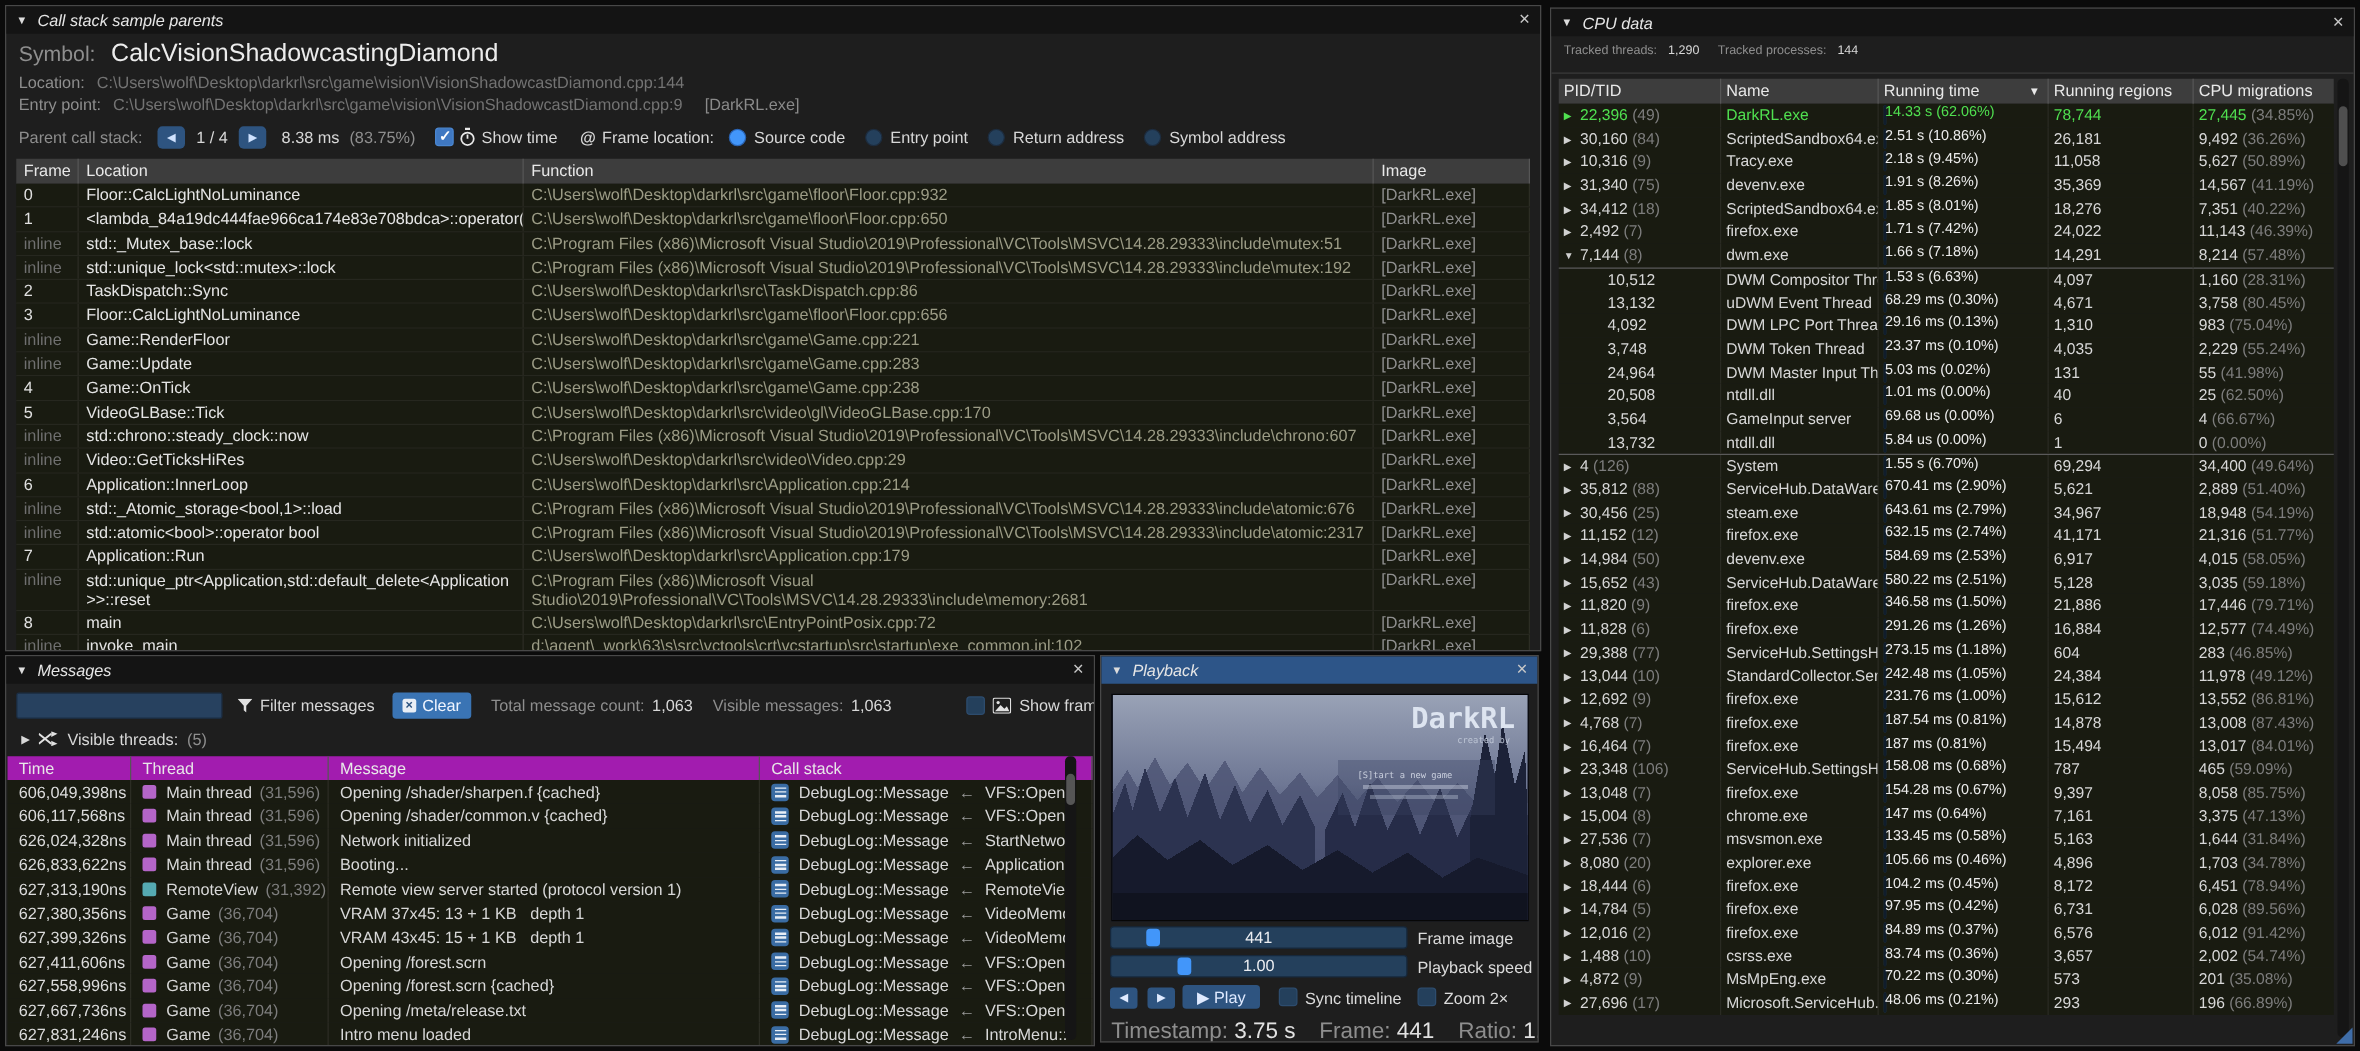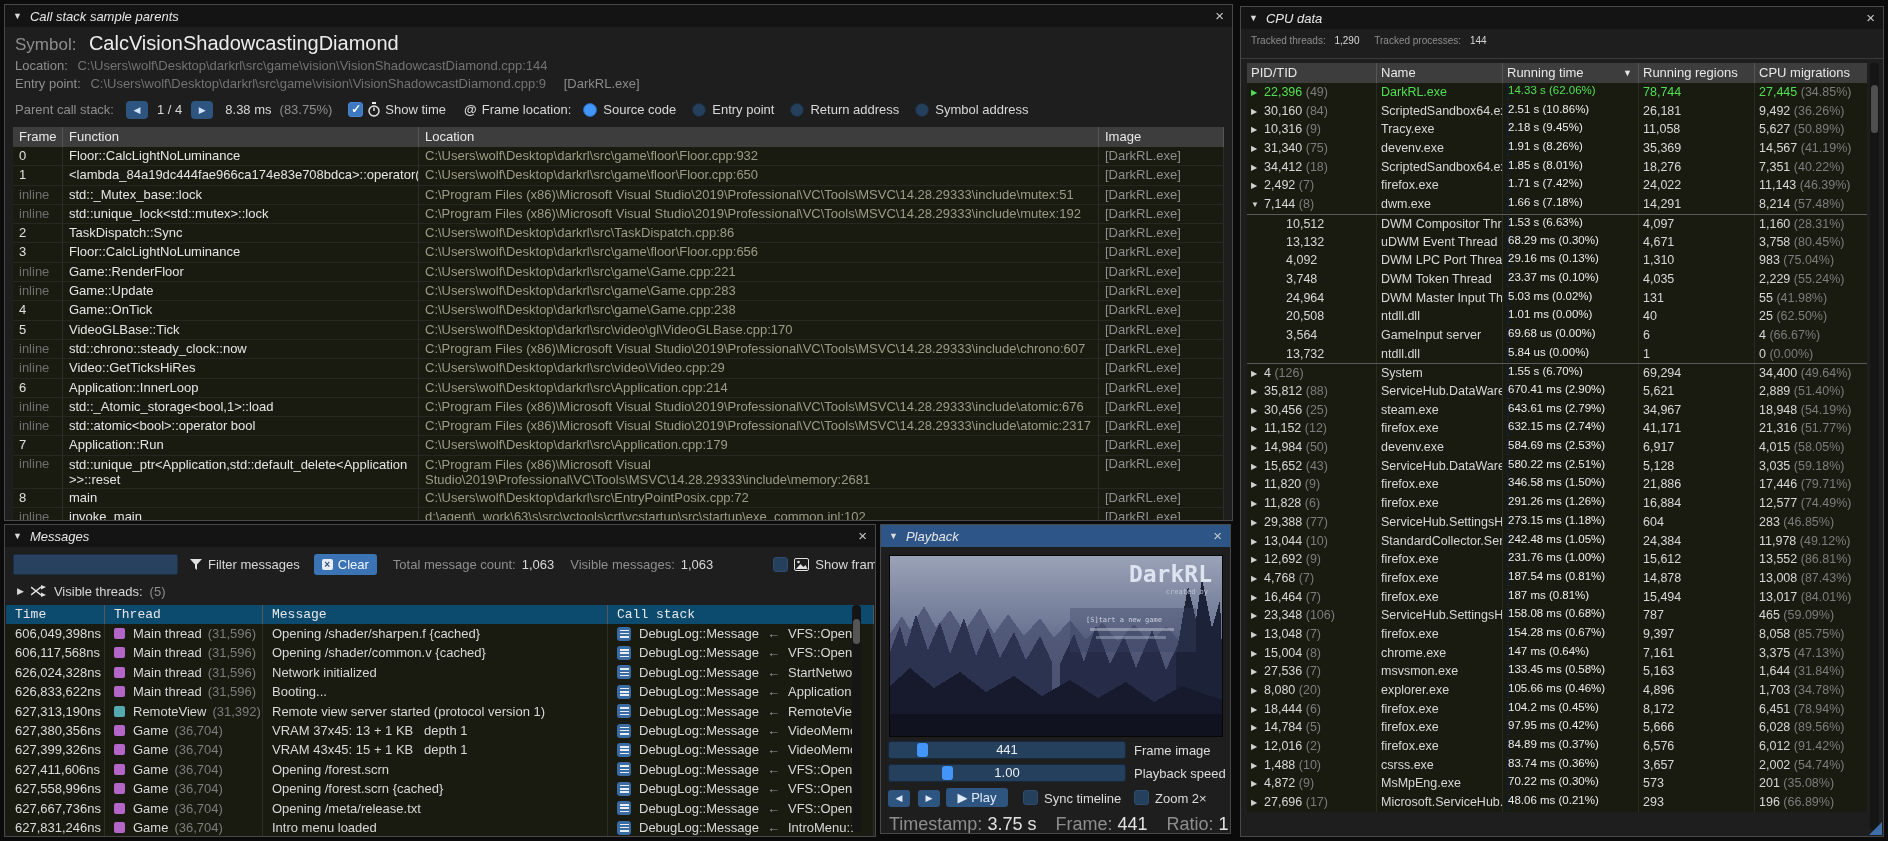--- a/index.html
+++ b/index.html
@@ -49,21 +49,21 @@
   
   #p-messages { left:4px; top:524px; width:872px; height:313px; }
   .m-filterrow { display:flex; align-items:center; margin:7px 0 0 8px; height:21px; font-size:13px; white-space:nowrap; }
   .filter-input { width:165px; height:21px; background:#27415f; border:1px solid #1b2e44; border-radius:2px; color:#e8e8e8; font-size:13px; padding:0 5px; outline:none; flex:none; }
   .m-clear { display:flex; align-items:center; gap:5px; background:#3a74b4; border-radius:3px; height:21px; padding:0 8px; margin-left:14px; cursor:pointer; color:#f0f5ff; }
   .clrico { display:inline-block; width:11px; height:11px; background:#e9eef5; border-radius:2px; color:#2e5480; font-size:10px; font-weight:bold; line-height:11px; text-align:center; }
   .m-threadsrow { display:flex; align-items:center; margin:8px 0 0 12px; height:16px; font-size:13px; gap:7px; }
   .expander { font-size:9px; color:#d8d8d8; cursor:pointer; }
   .m-table { position:absolute; left:1px; right:1px; top:80px; font-size:13px; }
   .mrow-h, .mrow { display:grid; grid-template-columns:99px 158px 345px 1fr; }
-  .mrow-h { background:#0c4a6e; height:19px; line-height:19px; color:#e8e8e8;font-family:Liberation Mono, monospace; }
+  .mrow-h { background:#a21caf; height:19px; line-height:19px; color:#e8e8e8; }
   .mrow-h > div { padding:0 9px; border-right:1px solid #565656; }
   .mrow { height:19.4px; line-height:19.4px; background:#191b11; }
   .mrow > div { padding:0 9px; border-right:1px solid #2c2d24; overflow:hidden; white-space:nowrap; }
   .mrow .tcell { color:#dcdcdc; }
   .chip { display:inline-block; width:11px; height:11px; border-radius:2px; margin-right:8px; vertical-align:-1px; }
   .mrow .tid { color:#7d7d7d; margin-left:6px; }
   .mrow .msgcell { white-space:pre; }
   .cs-cell { display:flex; align-items:center; gap:8px; }
   .lsticon { flex:none; width:14px; height:14px; background:#3a6ca3; border-radius:3px; padding:3px 2.5px; display:flex; flex-direction:column; justify-content:space-between; }
   .lsticon i { display:block; height:1.5px; background:#e8eef6; }
@@ -153,22 +153,22 @@
       <span class="radio" style="margin-left:16px"></span>
       <span style="margin-left:6px">Entry point</span>
       <span class="radio" style="margin-left:16px"></span>
       <span style="margin-left:6px">Return address</span>
       <span class="radio" style="margin-left:16px"></span>
       <span style="margin-left:6px">Symbol address</span>
     </div>
     <div class="cs-table">
       <div class="csrow-h">
         <div>Frame</div>
+        <div>Location</div>
         <div>Function</div>
-        <div>Location</div>
         <div>Image</div>
       </div>
       <div>
 
       <div class="csrow">
             <div class="fcell">0</div>
             <div class="fn">Floor::CalcLightNoLuminance</div>
             <div class="loc">C:\Users\wolf\Desktop\darkrl\src\game\floor\Floor.cpp:932</div>
             <div class="img">[DarkRL.exe]</div>
           </div>
@@ -819,21 +819,21 @@
             <div class="pidcell"><span class="arr">▶</span><span class="pid">18,444</span> <span class="tid">(6)</span></div>
             <div class="name">firefox.exe</div>
             <div><span class="bar"><span class="fill" style="width: 3.5%;"></span><span class="btxt">104.2 ms (0.45%)</span></span></div>
             <div class="reg">8,172</div>
             <div><span class="mig">6,451</span> <span class="migp">(78.94%)</span></div>
           </div>
           <div class="crow">
             <div class="pidcell"><span class="arr">▶</span><span class="pid">14,784</span> <span class="tid">(5)</span></div>
             <div class="name">firefox.exe</div>
             <div><span class="bar"><span class="fill" style="width: 3.5%;"></span><span class="btxt">97.95 ms (0.42%)</span></span></div>
-            <div class="reg">5,666</div>
+            <div class="reg">6,731</div>
             <div><span class="mig">6,028</span> <span class="migp">(89.56%)</span></div>
           </div>
           <div class="crow">
             <div class="pidcell"><span class="arr">▶</span><span class="pid">12,016</span> <span class="tid">(2)</span></div>
             <div class="name">firefox.exe</div>
             <div><span class="bar"><span class="fill" style="width: 3.5%;"></span><span class="btxt">84.89 ms (0.37%)</span></span></div>
             <div class="reg">6,576</div>
             <div><span class="mig">6,012</span> <span class="migp">(91.42%)</span></div>
           </div>
           <div class="crow">

